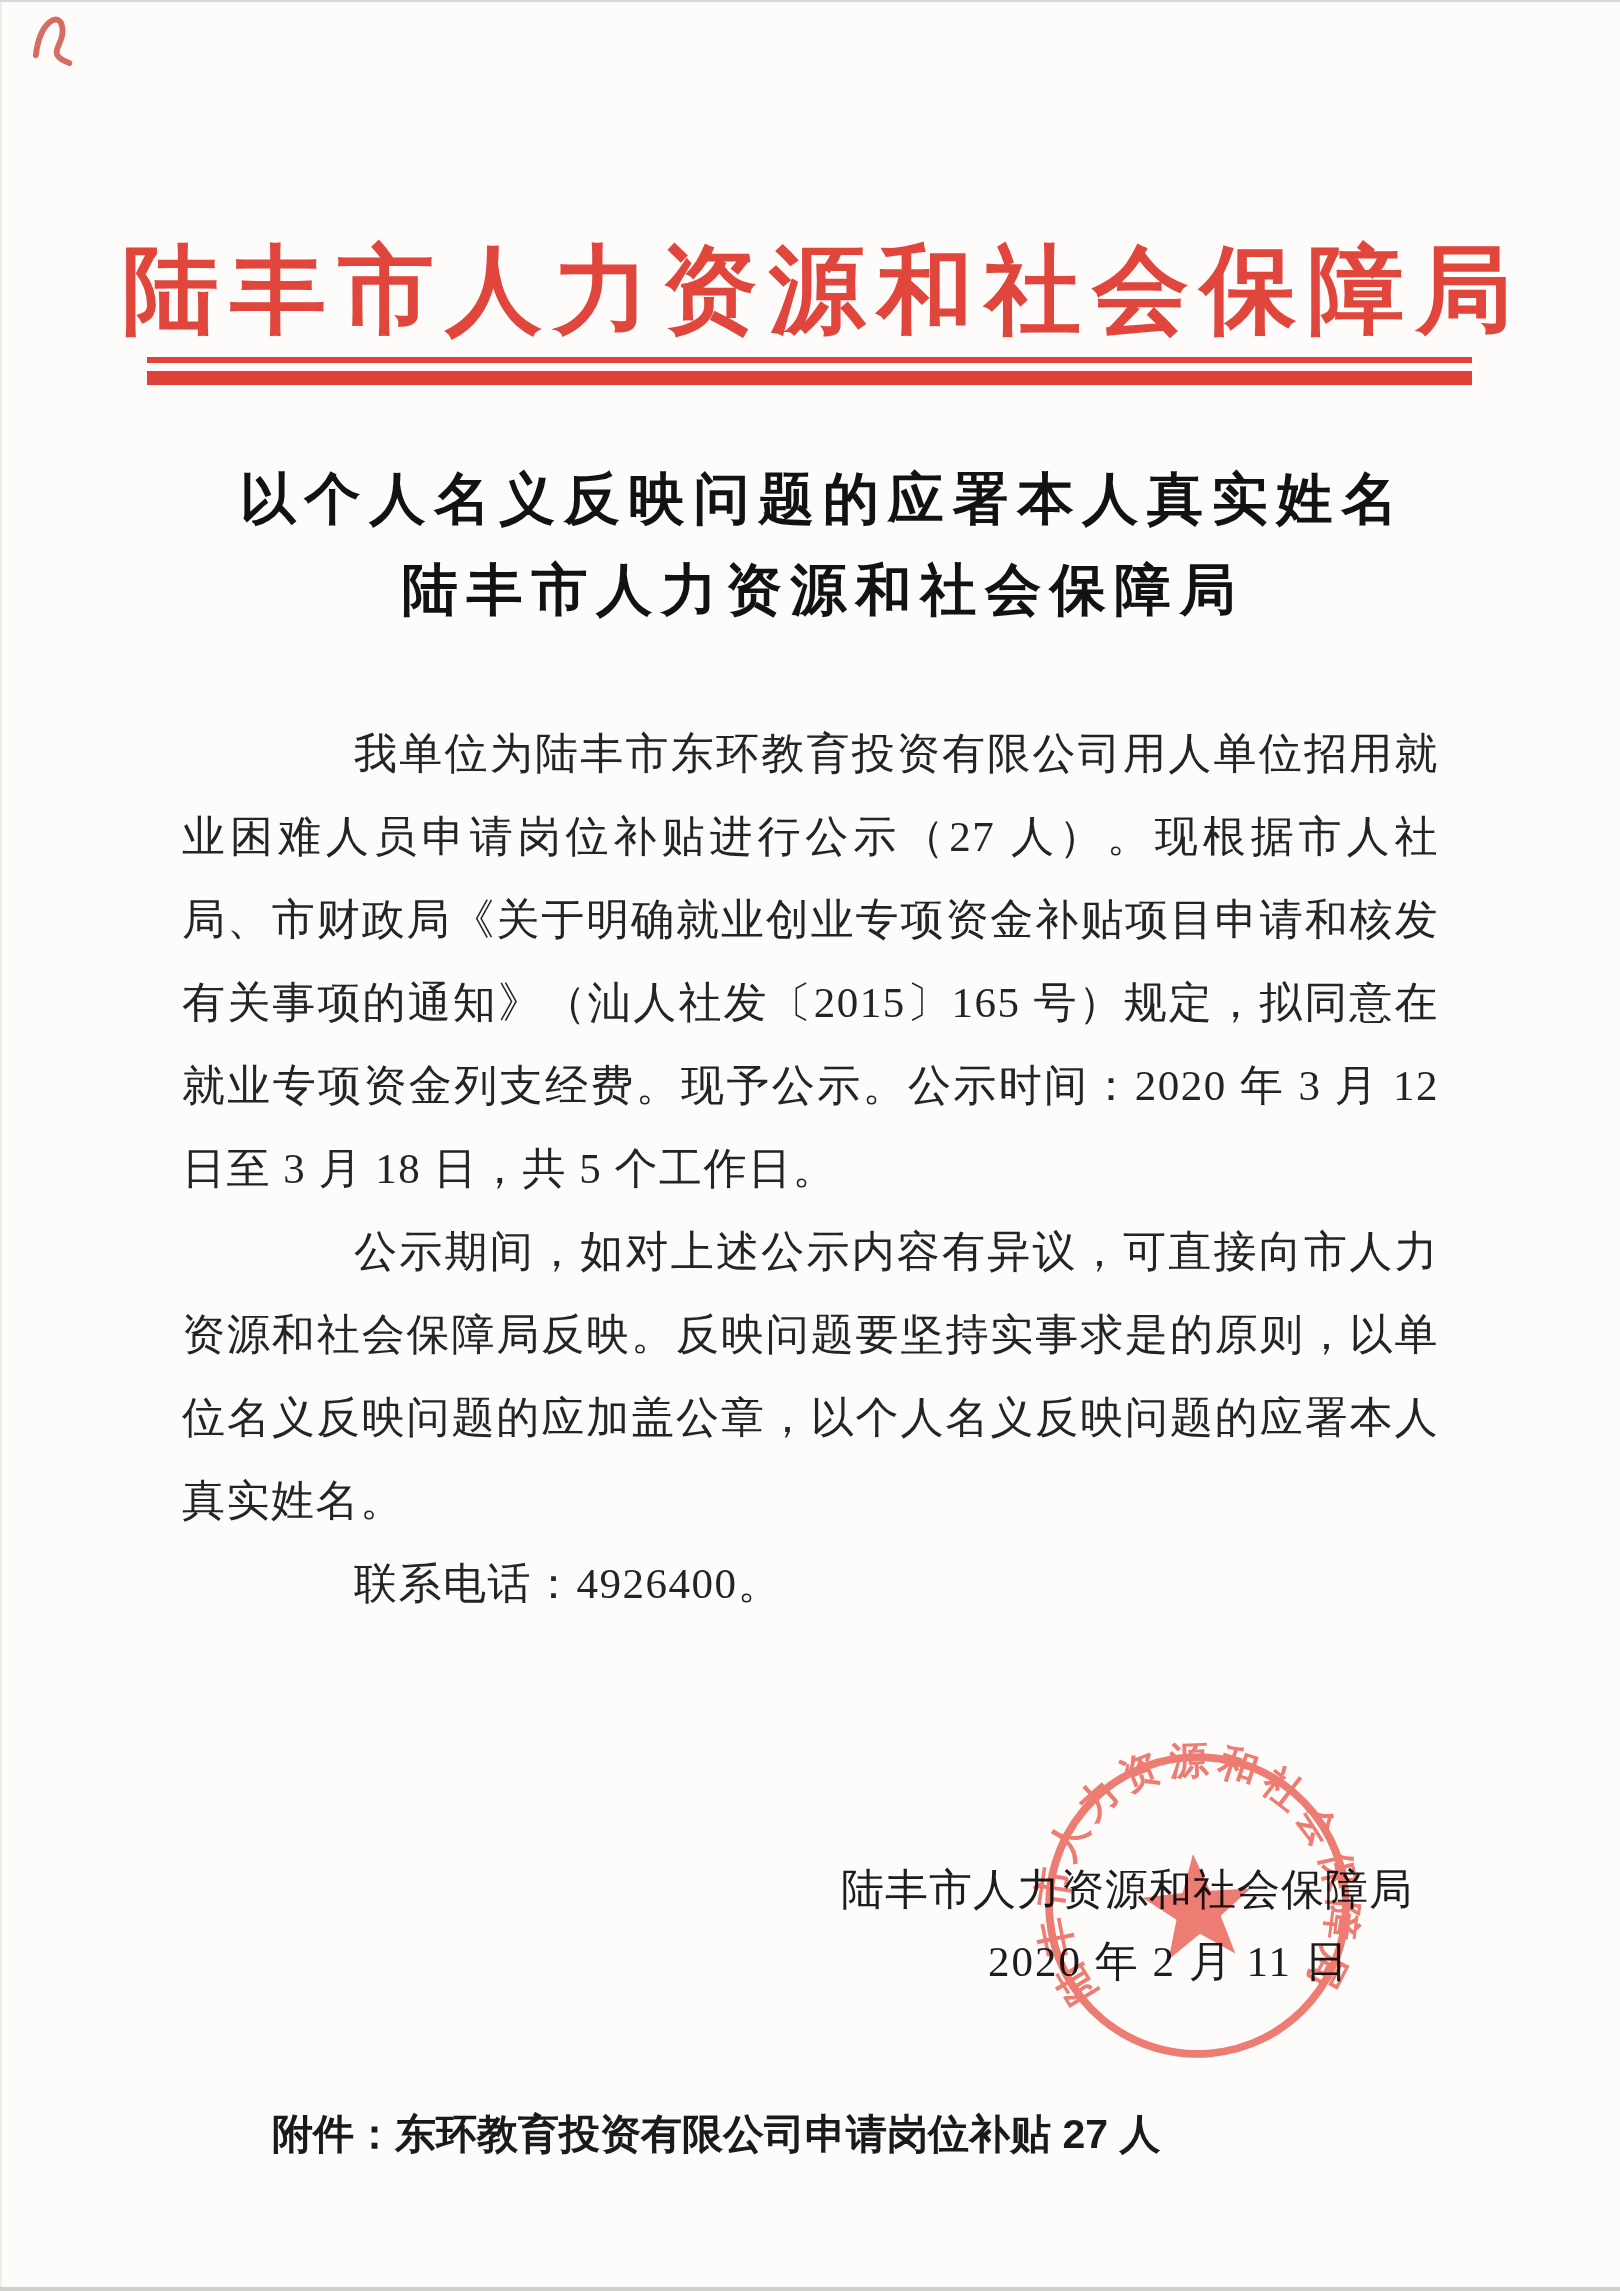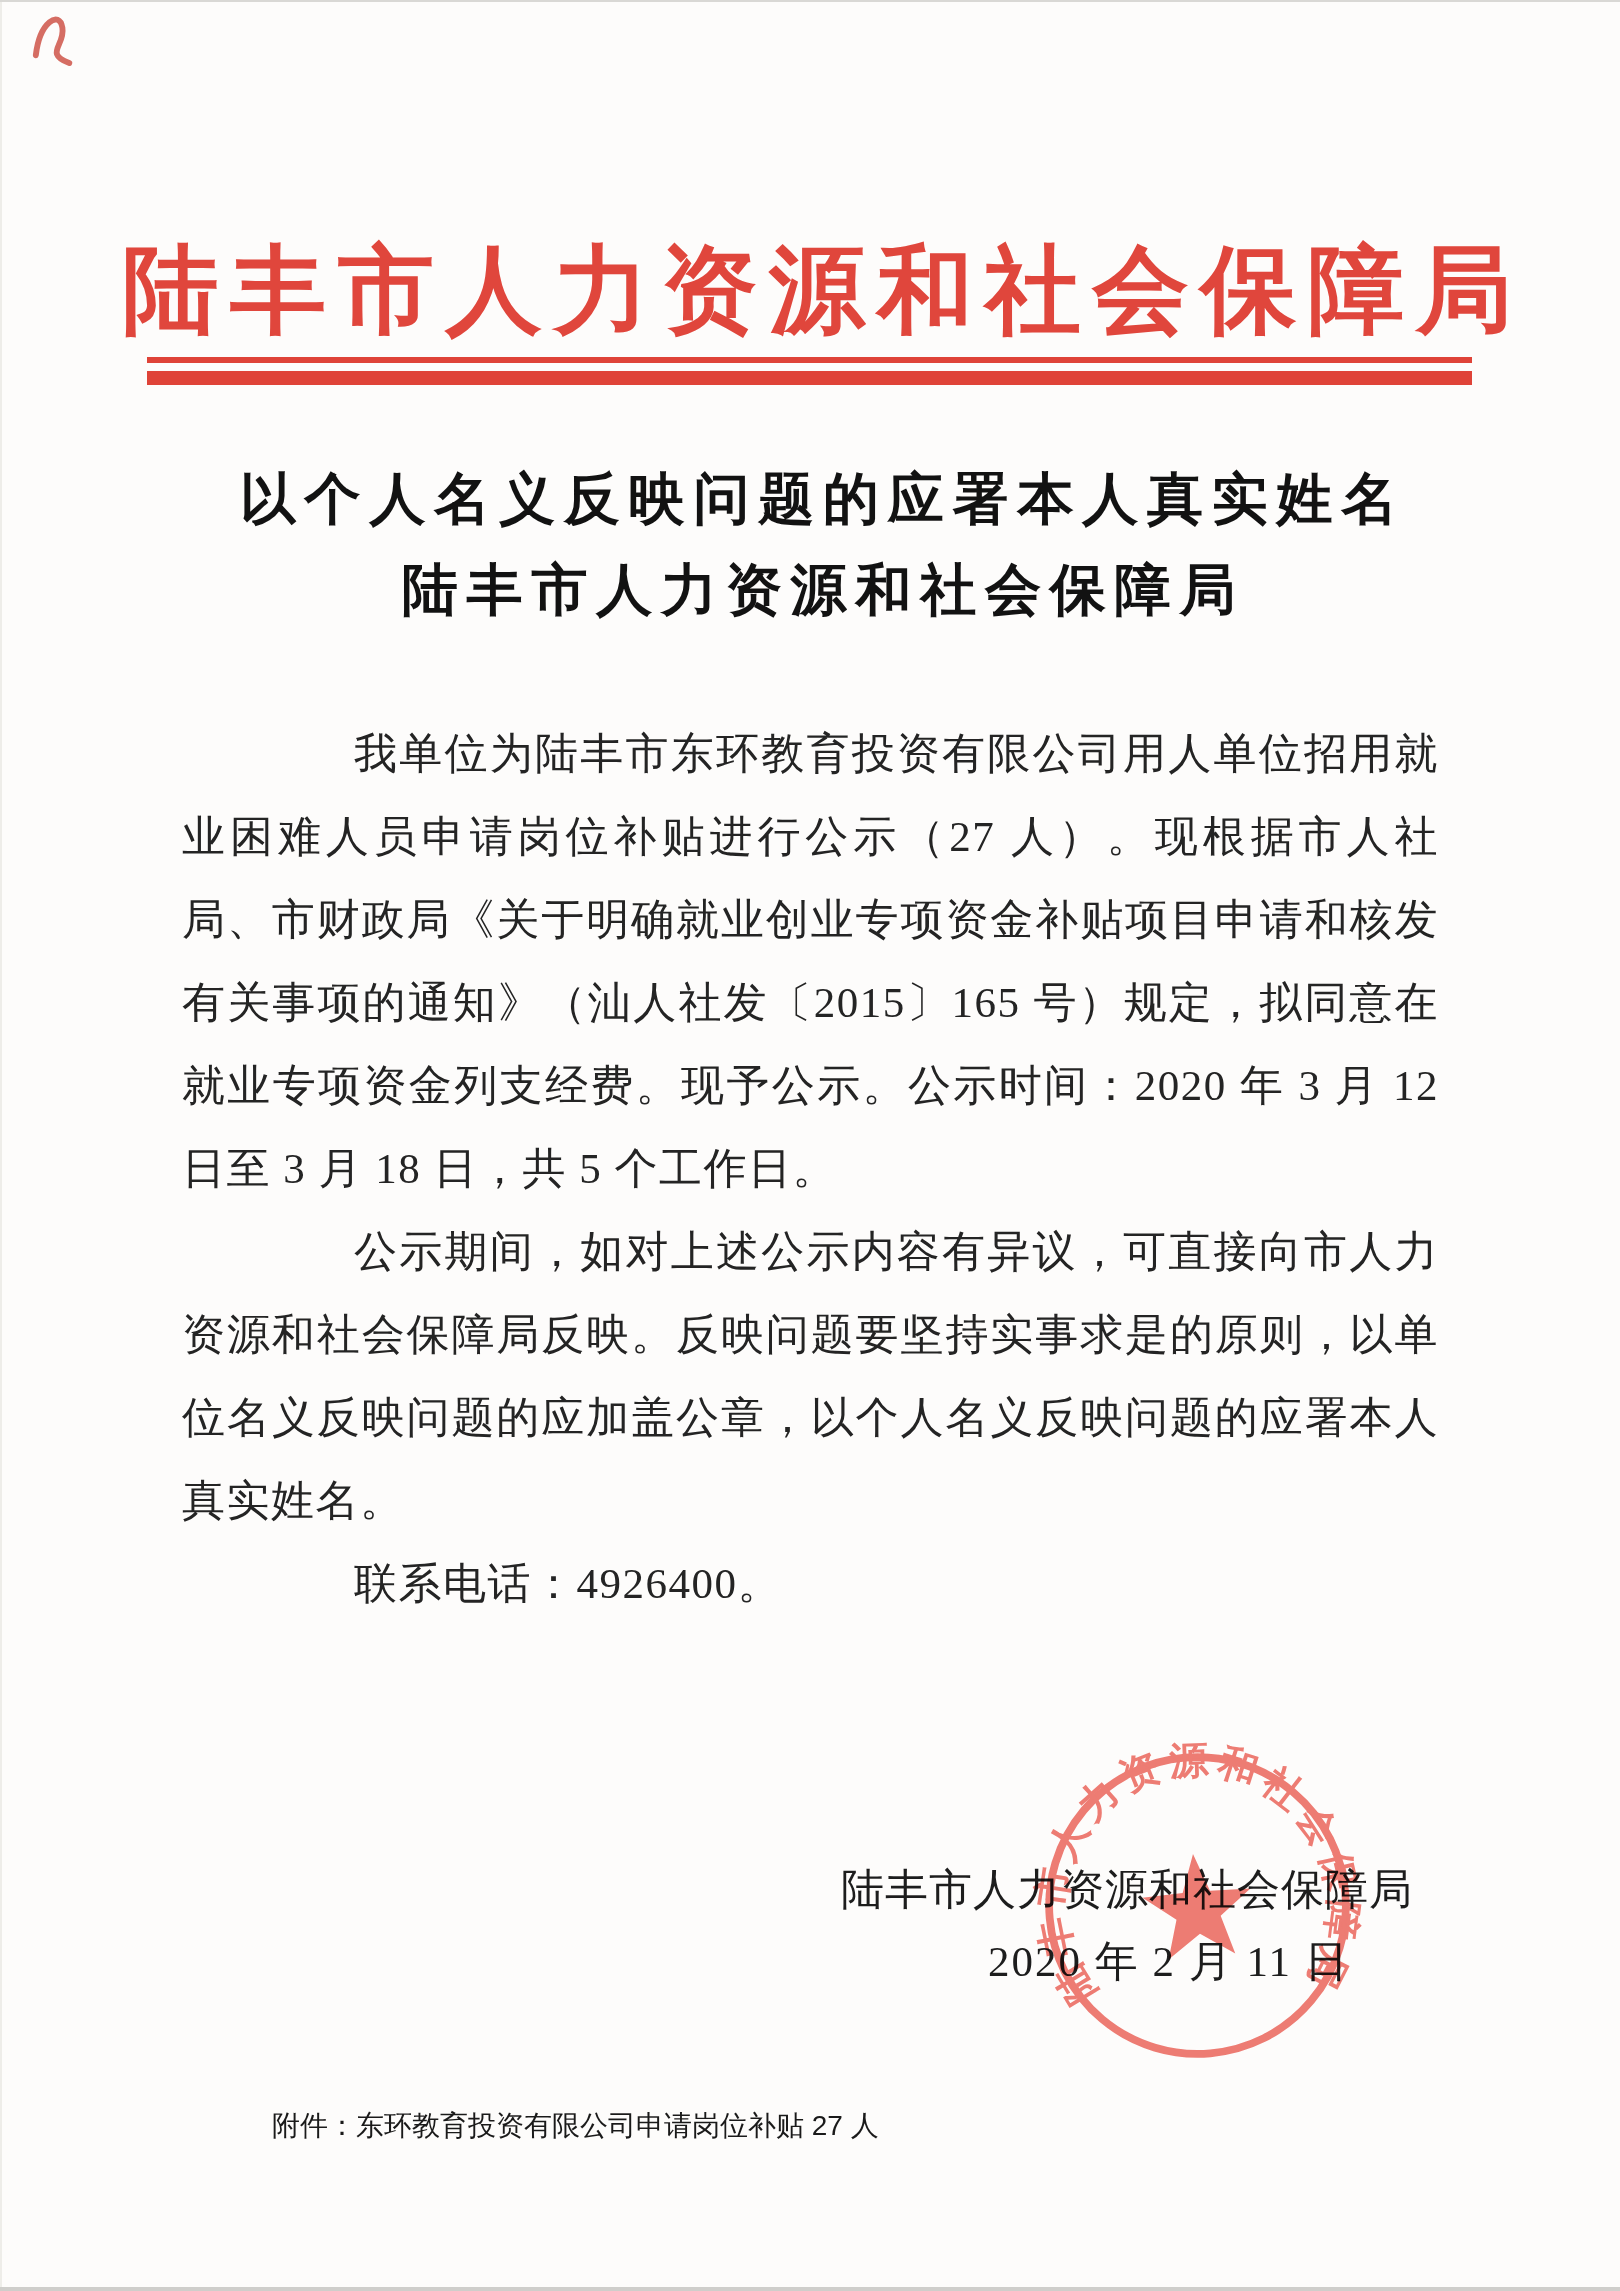--- a/index.html
+++ b/index.html
@@ -61,22 +61,22 @@
   }
   .seal{
     position:absolute; top:1733px; left:1025px; width:345px; height:345px;
     transform:rotate(-5deg);
     mix-blend-mode:multiply;
     opacity:0.9;
   }
   .attachment{
     position:absolute; top:2107px; left:272px;
     font-family:"Liberation Sans","DejaVu Sans",sans-serif;
-    font-weight:400;
-    font-size:28px;
+    font-weight:700;
+    font-size:41px;
     letter-spacing:0px;
     color:#1a1a1a;
     white-space:nowrap;
   }
   .corner-mark{ position:absolute; top:2px; left:25.5px; opacity:.8; }
 </style>
 </head>
 <body>
 
 <div class="page">

